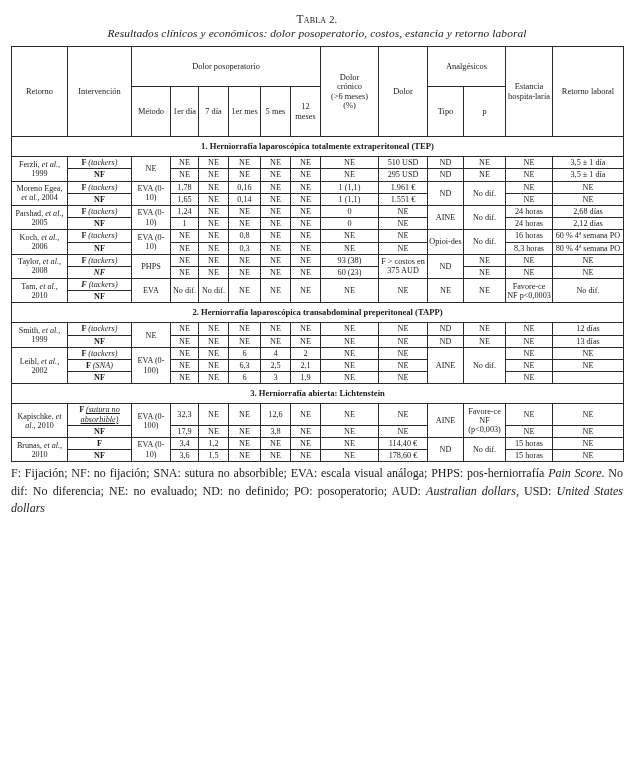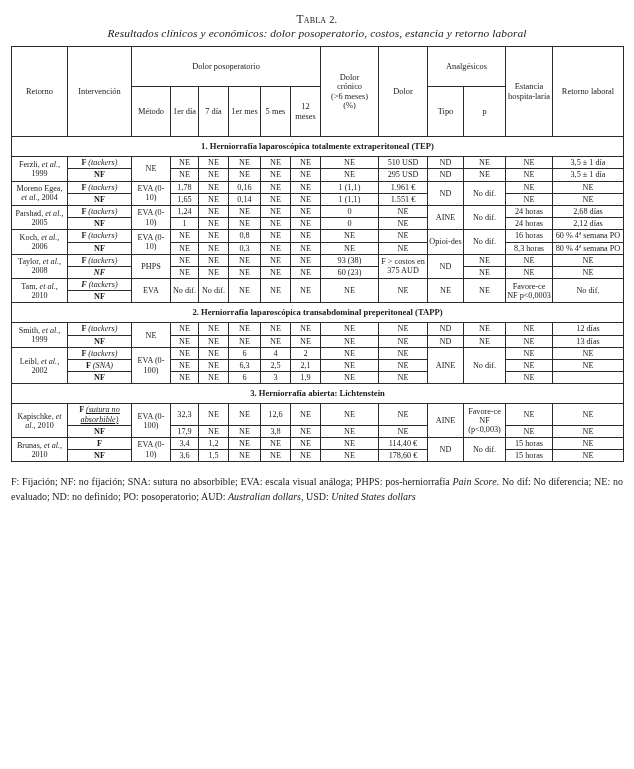--- a/index.html
+++ b/index.html
@@ -68,22 +68,22 @@
   }
   .study {
     text-align: left;
     padding-left: 4px;
     font-size: 8.1px;
     margin-left: 40px;
   }
   .study em { font-style: italic; }
   .it { font-style: italic; }
   .footnote {
-    margin-top: 13px;
-    font-size: 10px;
+    margin-top: 3px;
+    font-size: 12px;
     line-height: 1.45;
     text-align: justify;
     width: 612px;
   }
   .footnote .it { font-style: italic; }
   
   col.c-estudio      { width: 56px; }
   col.c-interv       { width: 64px; }
   col.c-metodo       { width: 39px; }
   col.c-d1           { width: 28px; }

